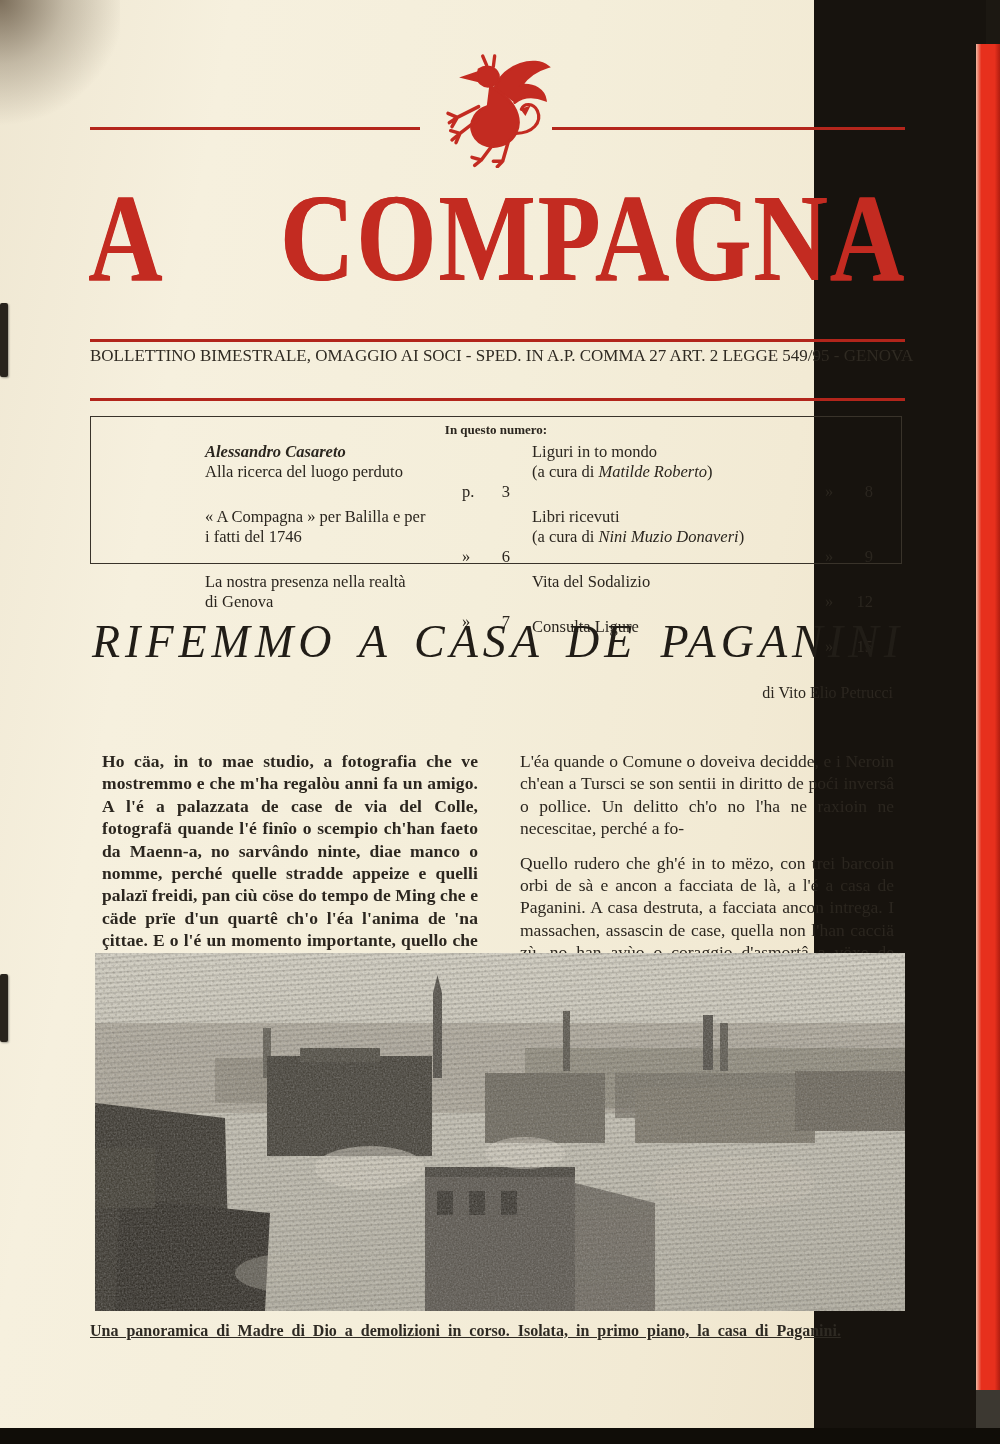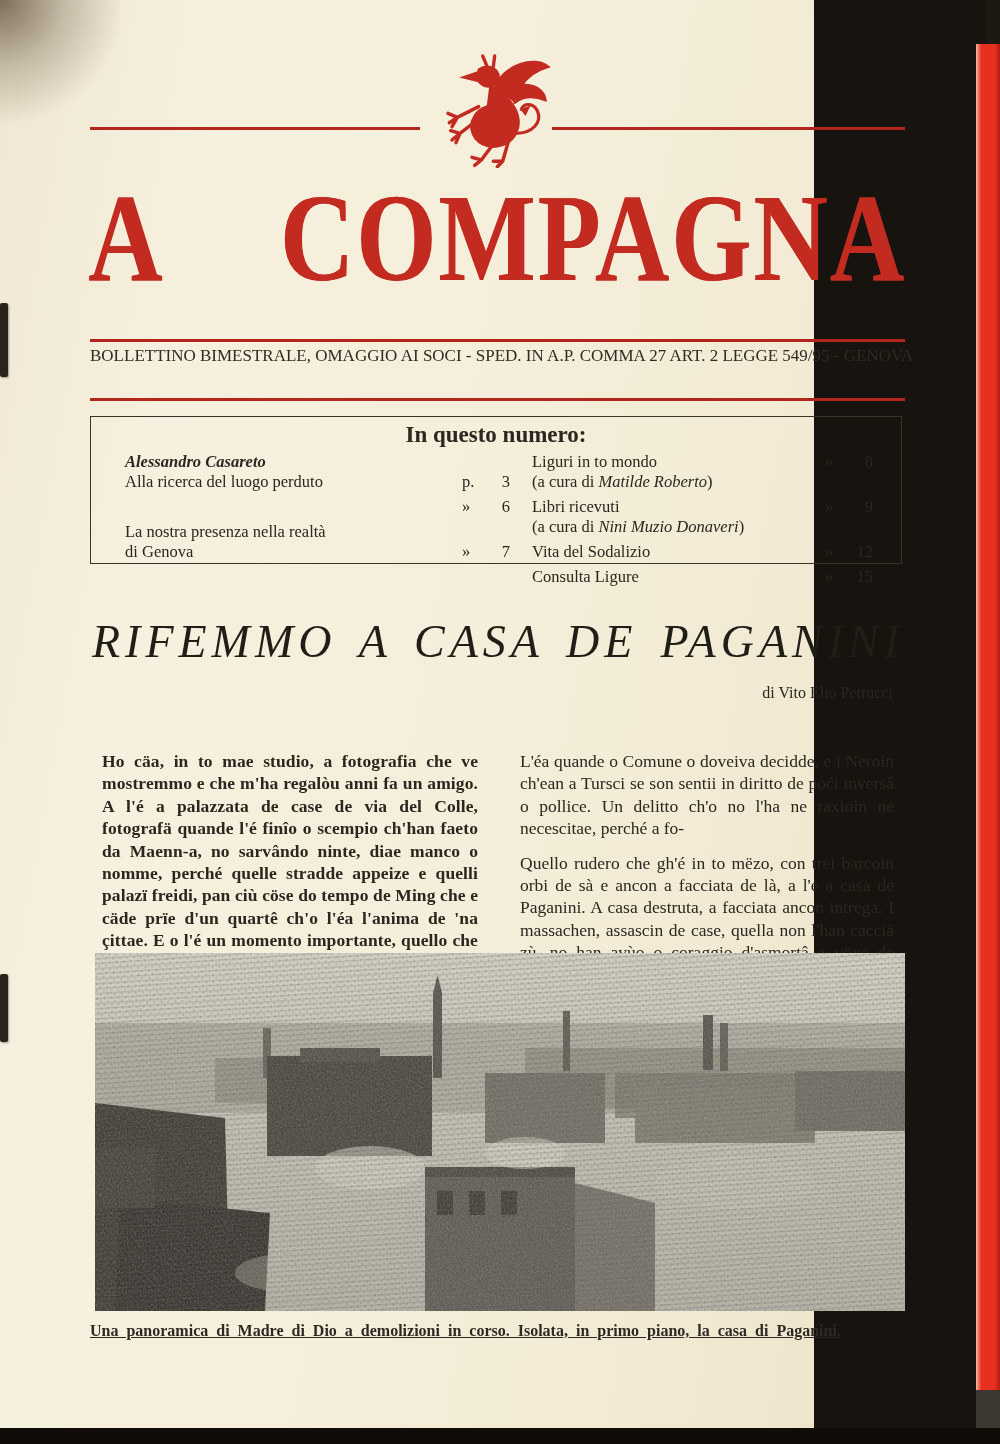--- a/index.html
+++ b/index.html
@@ -52,25 +52,25 @@
   .imprint{position:absolute;left:90px;width:815px;font-size:16.5px;color:#2f2a22;white-space:nowrap;}
   .imprint.l1{top:346px;text-align:justify;text-align-last:justify;font-size:17px;}
   .imprint.l2{top:370px;text-align:justify;text-align-last:justify;}
   .imprint b{font-weight:bold;}
 
   
   .toc-box{
     position:absolute;left:90px;top:416px;width:812px;height:148px;
     border:1.6px solid #39332a;background:transparent;box-sizing:border-box;
   }
-  .toc-heading{margin-top:5px;text-align:center;font-weight:bold;font-size:23px;}
+  .toc-heading{margin-top:5px;text-align:center;font-weight:bold;font-size:13px;}
   .toc-columns{display:flex;padding:4px 28px 0 34px;}
   .toc-left{width:385px;flex:none;}
   .toc-right{flex:1;margin-left:22px;}
-  .toc-row{display:flex;font-size:16.5px;line-height:20px;margin-bottom:5px;}
+  .toc-row{display:flex;font-size:16.5px;line-height:20px;margin-bottom:5px;flex-direction:column;}
   .toc-left .toc-row{align-items:flex-end;}
   .toc-right .toc-row{align-items:flex-start;}
   .toc-titles{flex:none;}
   .toc-left .toc-titles{width:305px;}
   .toc-right .toc-titles{width:285px;}
   .toc-page{margin-left:auto;width:48px;flex:none;display:flex;justify-content:space-between;}
   .it{font-style:italic;}
   .toc-author{font-style:italic;font-weight:bold;}
 
   
@@ -140,20 +140,24 @@
           <div class="toc-titles">
             <div class="toc-author">Alessandro Casareto</div>
             <div>Alla ricerca del luogo perduto</div>
           </div>
           <div class="toc-page">
               <span>p.</span>
               <span>3</span>
             </div>
         </div>
         <div class="toc-row">
+          <div class="toc-titles">
+            <div>« A Compagna » per Balilla e per</div>
+            <div>i fatti del 1746</div>
+          </div>
           <div class="toc-page">
               <span>»</span>
               <span>6</span>
             </div>
         </div>
         <div class="toc-row">
           <div class="toc-titles">
             <div>La nostra presenza nella realtà</div>
             <div>di Genova</div>
           </div>

